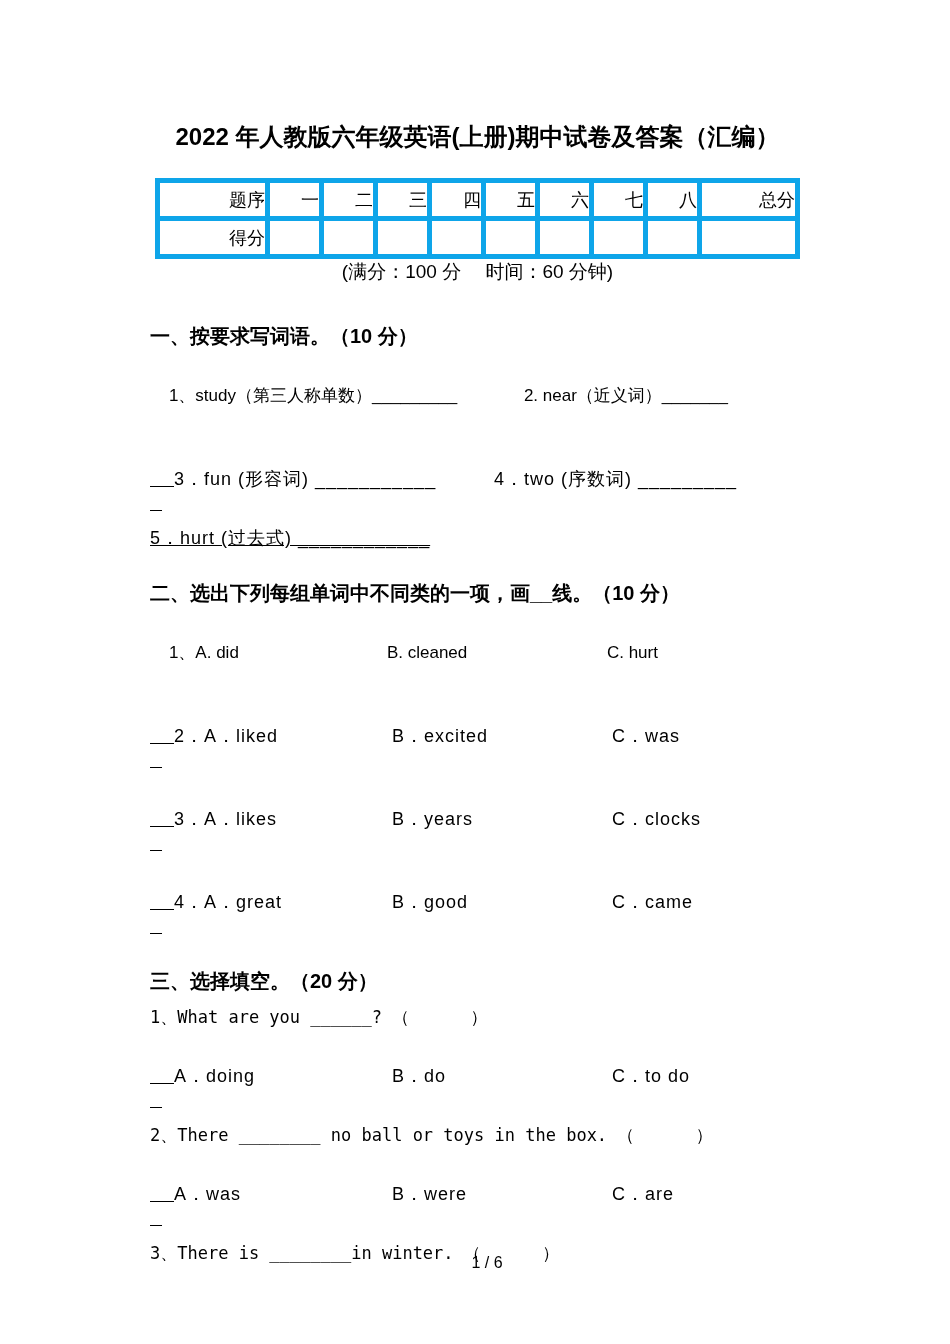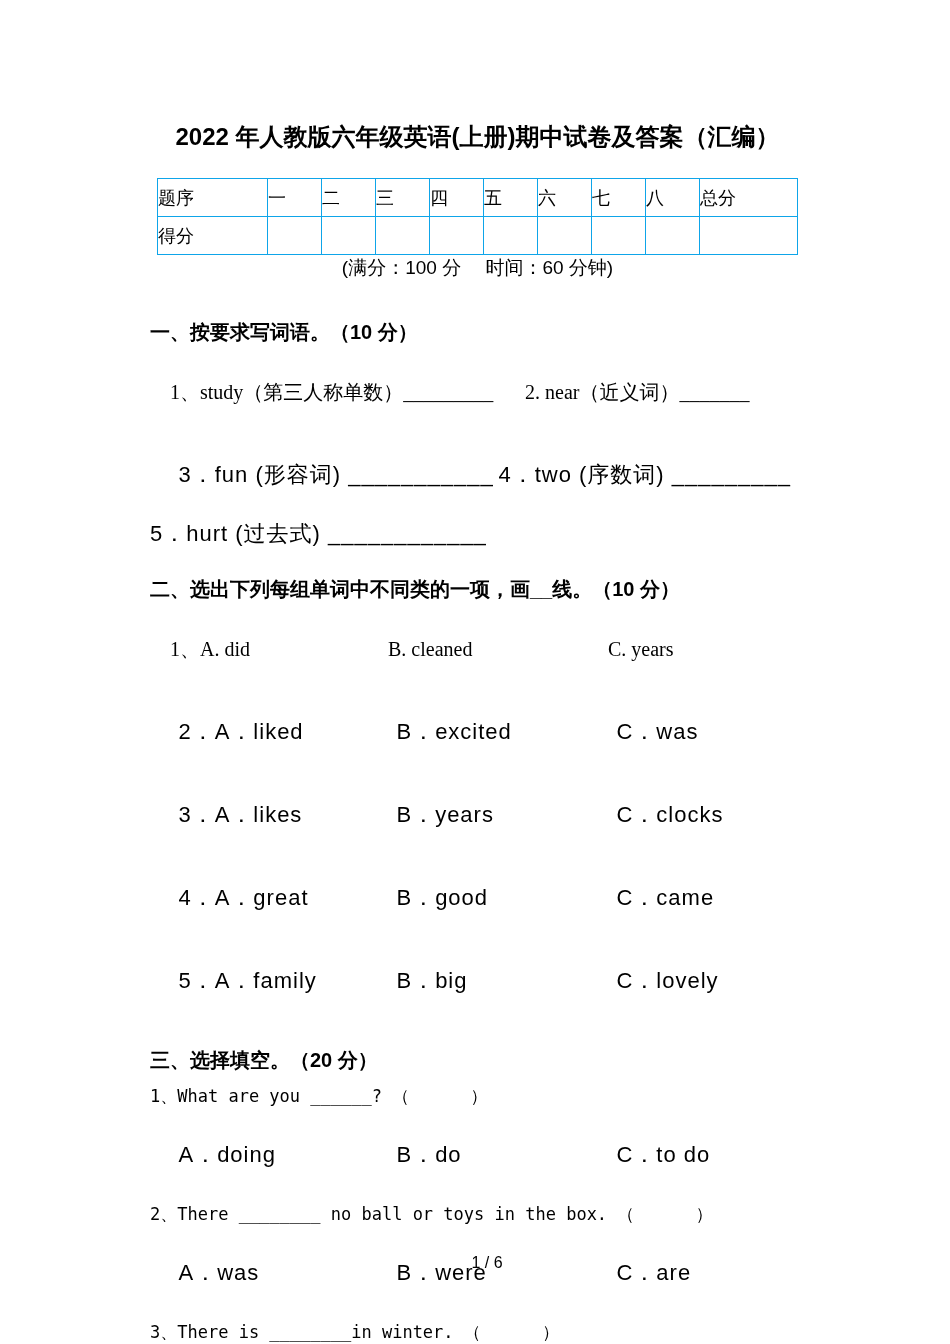--- a/index.html
+++ b/index.html
@@ -14,34 +14,34 @@
   .title {
     font-size: 24px; font-weight: bold; text-align: center;
     margin: 0 0 26px 0; line-height: 30px;
     font-family: "Liberation Sans", sans-serif;
   }
   table.score-table {
     border-collapse: collapse; margin: 0 auto;
     table-layout: fixed; width: 640px;
   }
   .score-table td {
-    border: 1px solid #0ea5e9; text-align: left; vertical-align: middle;
+    border: 5px solid #0ea5e9; text-align: right; vertical-align: middle;
     font-size: 18px; height: 38px; padding: 0;
     font-family: "Liberation Sans", sans-serif;
   }
   .info { text-align: center; font-size: 19px; line-height: 26px; }
   .sec-heading {
     font-size: 20px; font-weight: bold;
     margin: 30px 0 0 0; line-height: 26px;
   }
   .sec-heading.first { margin-top: 38px; }
   .row { margin-top: 11px; line-height: 24px; white-space: pre-wrap; }
-  .mono { font-family: Liberation Serif, serif; font-size: 20px; }
+  .mono { font-family: Liberation Sans, sans-serif; font-size: 17px; }
   .q    { font-family: "DejaVu Sans Mono", monospace; font-size: 17px; }
-  .sans { font-size: 22px; letter-spacing: 1px; }
+  .sans { font-size: 18px; letter-spacing: 1px; text-decoration: underline; }
   .cols span { display: inline-block; vertical-align: top; white-space: pre-wrap; }
   .col-a { width: 218px; }
   .col-b { width: 220px; }
   .w355 { width: 355px; }
   .w320 { width: 320px; }
   .footer {
     position: absolute; bottom: 72px; left: 12px; width: 100%;
     text-align: center; font-size: 16px;
   }
 </style>
@@ -99,33 +99,30 @@
   <div class="row mono cols">
     <span class="w355">1、study（第三人称单数）_________</span><span>2. near（近义词）_______</span>
   </div>
   <div class="row sans cols">
     <span class="w320">3．fun (形容词) ___________</span><span>4．two (序数词) _________</span>
   </div>
   <div class="row sans">5．hurt (过去式) ____________</div>
 
   <h2 class="sec-heading">二、选出下列每组单词中不同类的一项，画__线。（10 分）</h2>
   <div class="row mono cols">
-    <span class="col-a">1、A. did</span><span class="col-b">B. cleaned</span><span>C. years</span>
+    <span class="col-a">1、A. did</span><span class="col-b">B. cleaned</span><span>C. hurt</span>
   </div>
   <div class="row sans cols">
     <span class="col-a">2．A．liked</span><span class="col-b">B．excited</span><span>C．was</span>
   </div>
   <div class="row sans cols">
     <span class="col-a">3．A．likes</span><span class="col-b">B．years</span><span>C．clocks</span>
   </div>
   <div class="row sans cols">
     <span class="col-a">4．A．great</span><span class="col-b">B．good</span><span>C．came</span>
-  </div>
-  <div class="row sans cols">
-    <span class="col-a">5．A．family</span><span class="col-b">B．big</span><span>C．lovely</span>
   </div>
 
   <h2 class="sec-heading">三、选择填空。（20 分）</h2>
 
   <div class="row q">1、What are you ______? （      ）</div>
   <div class="row sans cols">
     <span class="col-a">A．doing</span><span class="col-b">B．do</span><span>C．to do</span>
   </div>
 
   <div class="row q">2、There ________ no ball or toys in the box. （      ）</div>

